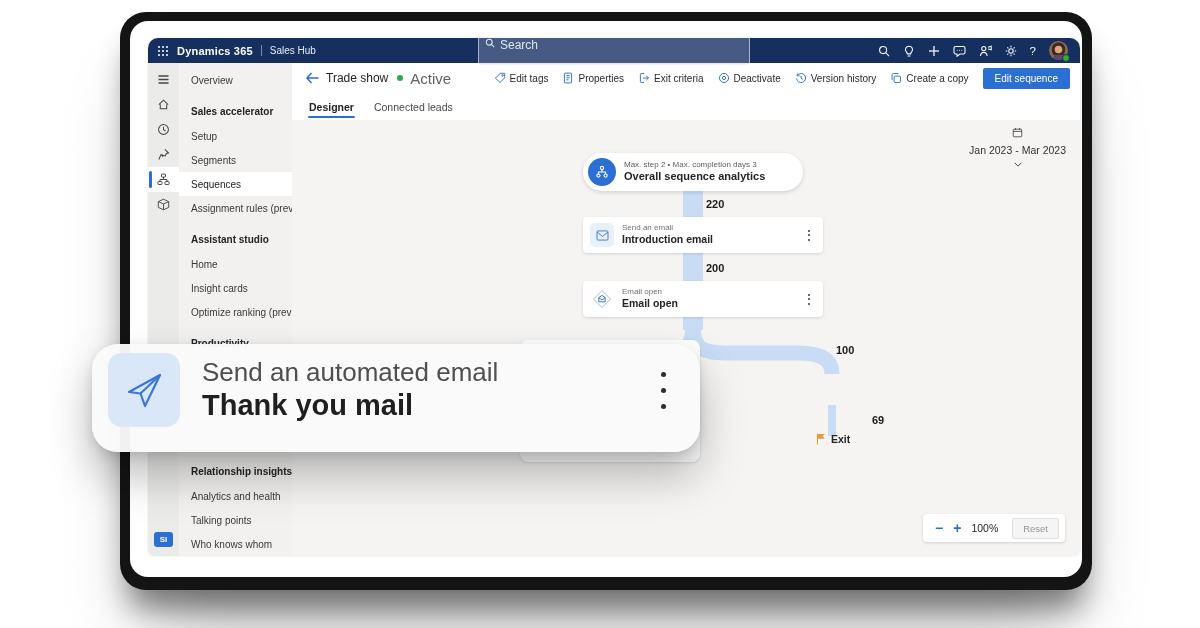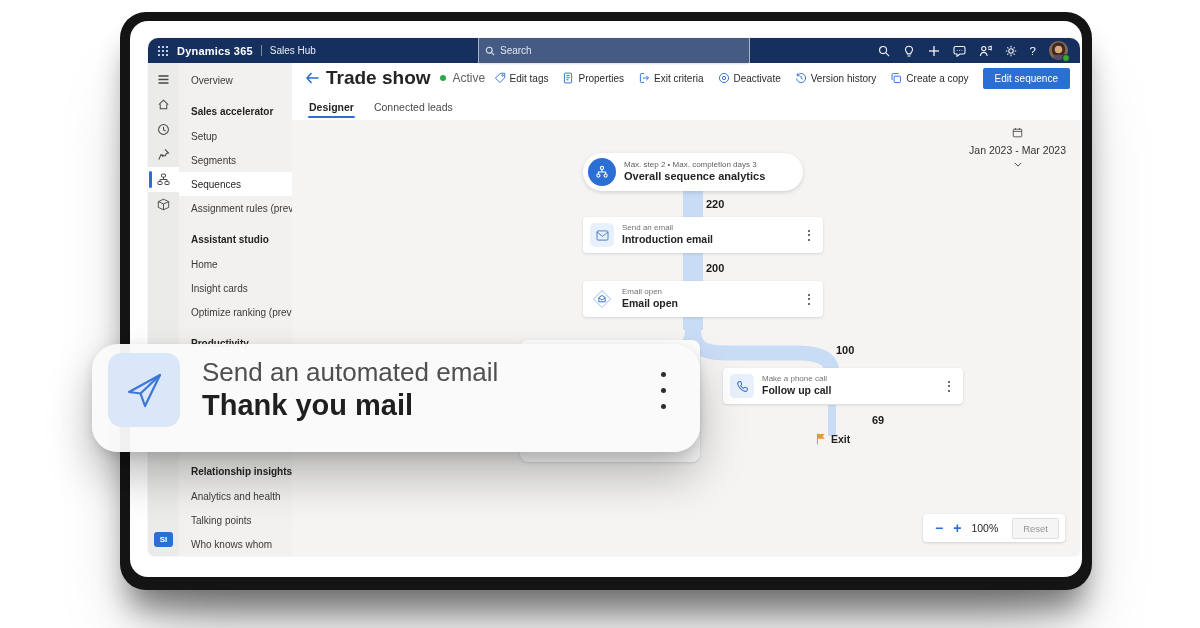--- a/index.html
+++ b/index.html
@@ -18,21 +18,21 @@
     box-shadow:0 0 0 1px rgba(0,0,0,.03); }
 
   
   .topbar { height:25px; background:#15305f; color:#fff; display:flex; align-items:center;
     gap:8px; padding:0 12px 0 9px; position:relative; flex:0 0 auto; }
   .brand { font-size:11px; font-weight:bold; letter-spacing:.2px; }
   .brand-sep { width:1px; height:11px; background:rgba(255,255,255,.45); }
   .appname { font-size:10px; color:#e8ecf4; }
   .searchbox { position:absolute; left:50%; transform:translateX(-50%); width:272px; height:28px;
     background:rgba(170,183,207,.32); border:1px solid rgba(255,255,255,.55); border-radius:2px;
-    display:flex; align-items:center; gap:5px; padding:0 6px; color:#dfe6f2; font-size:10px; }
+    display:flex; align-items:flex-start; gap:5px; padding:0 6px; color:#dfe6f2; font-size:12px; }
   .top-right { margin-left:auto; display:flex; align-items:center; gap:13px; }
   .tr-icon { opacity:.95; cursor:pointer; }
   .help-q { font-size:11.5px; color:#fff; }
   .avatar-wrap { position:relative; width:19px; height:19px; }
   .presence { position:absolute; right:-2px; bottom:-2px; width:8px; height:8px; border-radius:50%;
     background:#3aa92a; border:1.5px solid #15305f; }
 
   
   .main { flex:1; display:flex; min-height:0; background:#fff; }
 
@@ -53,23 +53,23 @@
     white-space:nowrap; }
   .side-item.selected { background:#fff; color:#242424; }
   .side-header { font-size:10px; font-weight:bold; color:#242424; padding:14px 4px 7px 12px;
     white-space:nowrap; }
   .side-spacer { height:100px; }
 
   .content { flex:1; display:flex; flex-direction:column; min-width:0; background:#fff; }
 
   .page-header { height:30px; display:flex; align-items:center; gap:7px; padding:0 10px 0 13px;
     flex:0 0 auto; }
-  .page-title { font-size:19px; font-weight:bold; color:#242424; }
+  .page-title { font-size:12px; font-weight:normal; color:#242424; }
   .status-dot { width:6px; height:6px; border-radius:50%; background:#2ba84a; margin-left:2px; }
-  .status-text { font-size:12px; color:#616161; }
+  .status-text { font-size:15px; color:#616161; }
   .commands { margin-left:auto; display:flex; align-items:center; gap:14px; }
   .cmd { display:flex; align-items:center; gap:4px; font-size:10px; color:#2b2b2b; cursor:pointer;
     white-space:nowrap; }
   .primary-btn { background:#2b6fd4; color:#fff; border:none; font-size:10px; padding:5px 12px;
     border-radius:2px; cursor:pointer; font-family:inherit; }
 
   .tabs { display:flex; gap:18px; padding:2px 0 0 16px; flex:0 0 auto; }
   .tab { font-size:10.5px; color:#4a4a4a; padding:6px 1px 7px; cursor:pointer; position:relative; }
   .tab.selected { font-weight:bold; color:#242424; }
   .tab.selected::after { content:""; position:absolute; left:0; right:0; bottom:2px; height:2.5px;
@@ -408,36 +408,20 @@
               <div class="fn-sub">Email open</div>
               <div class="fn-title">Email open</div>
             </div>
             <div class="kebab">
                   <i></i>
                   <i></i>
                   <i></i>
                 </div>
           </div>
 
-          <div class="flow-node" style="left:431px; top:248px;">
-            <div class="node-icon">
-              <svg width="13" height="13" viewBox="0 0 14 14" fill="none" stroke="#3f77c9" stroke-width="1.1">
-                <path d="M3.3 1.8c.8-.4 1.7-.1 2.1.7l.6 1.2c.3.6.1 1.3-.4 1.8l-.6.5c.6 1.3 1.7 2.4 3 3l.5-.6c.5-.5 1.2-.7 1.8-.4l1.2.6c.8.4 1.1 1.3.7 2.1-.5 1.1-1.8 1.8-3 1.4C6.3 11.2 2.8 7.7 1.9 4.8c-.4-1.2.3-2.5 1.4-3z"></path>
-              </svg>
-            </div>
-            <div>
-              <div class="fn-sub">Make a phone call</div>
-              <div class="fn-title">Follow up call</div>
-            </div>
-            <div class="kebab">
-                  <i></i>
-                  <i></i>
-                  <i></i>
-                </div>
-          </div>
 
           <div class="exit-marker">
             <svg width="10" height="12" viewBox="0 0 11 13">
               <rect x="1" y="0.5" width="1.2" height="12" fill="#e19b3c"></rect>
               <path d="M2.2 1h7.4L7.4 3.6l2.2 2.6H2.2z" fill="#e19b3c"></path>
             </svg>
             <span class="exit-label">Exit</span>
           </div>
 
           <div class="zoom-ctrl">

